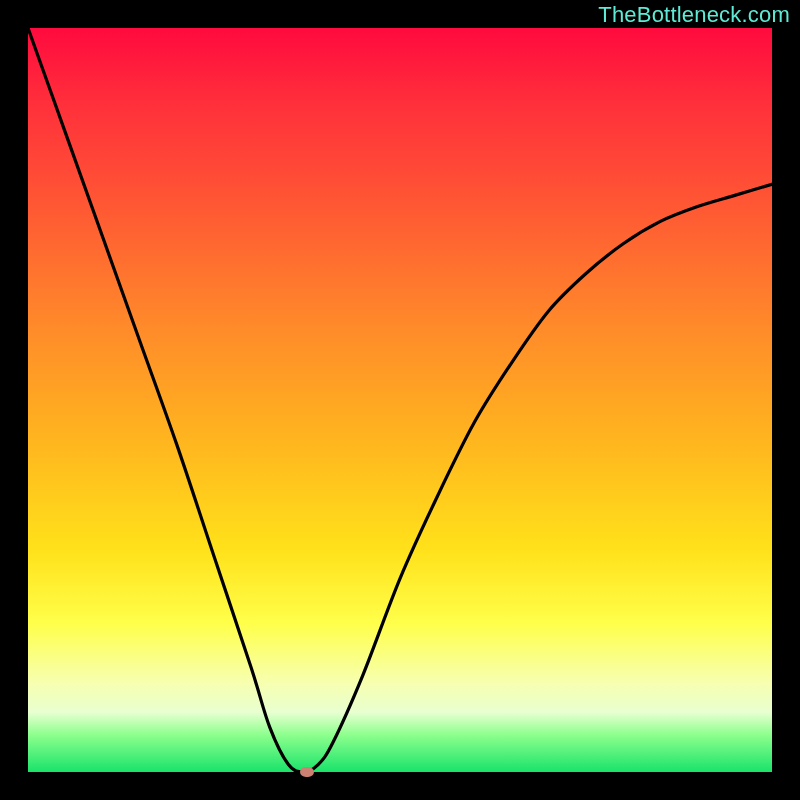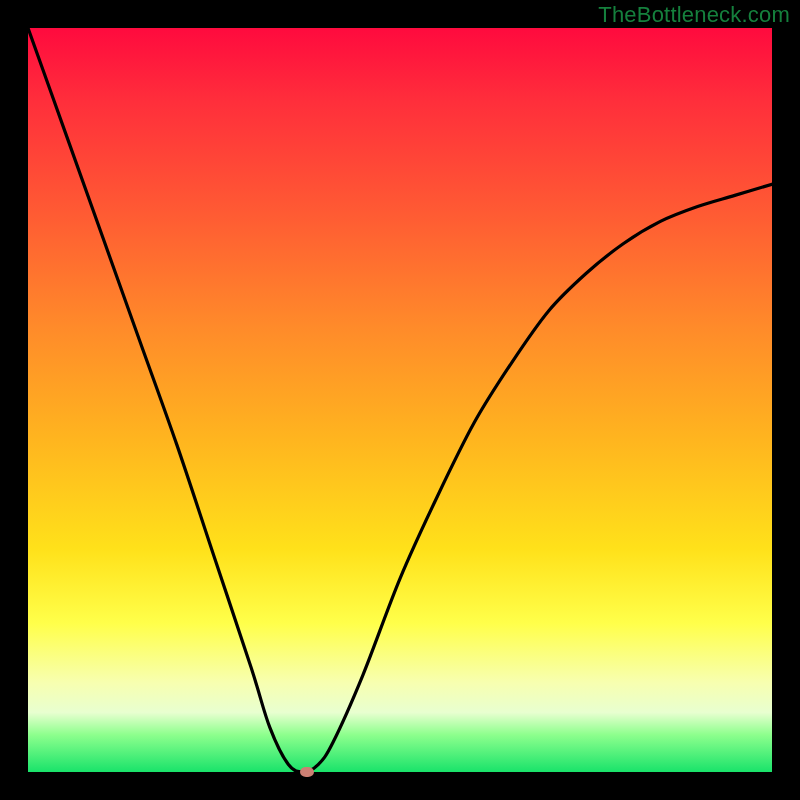--- a/index.html
+++ b/index.html
@@ -36,21 +36,21 @@
       #f7ffb0 88%,
       #e8ffd0 92%,
       #8dff8d 95%,
       #19e36a 100%
     );
   }
   .watermark {
     position: absolute;
     top: 2px;
     right: 10px;
-    color: #15803d;
+    color: #5eead4;
     font-size: 22px;
     font-weight: 500;
     letter-spacing: 0.2px;
     user-select: none;
     font-family: Arial, Helvetica, sans-serif;
   }
   svg.curve {
     position: absolute;
     left: 0;
     top: 0;

